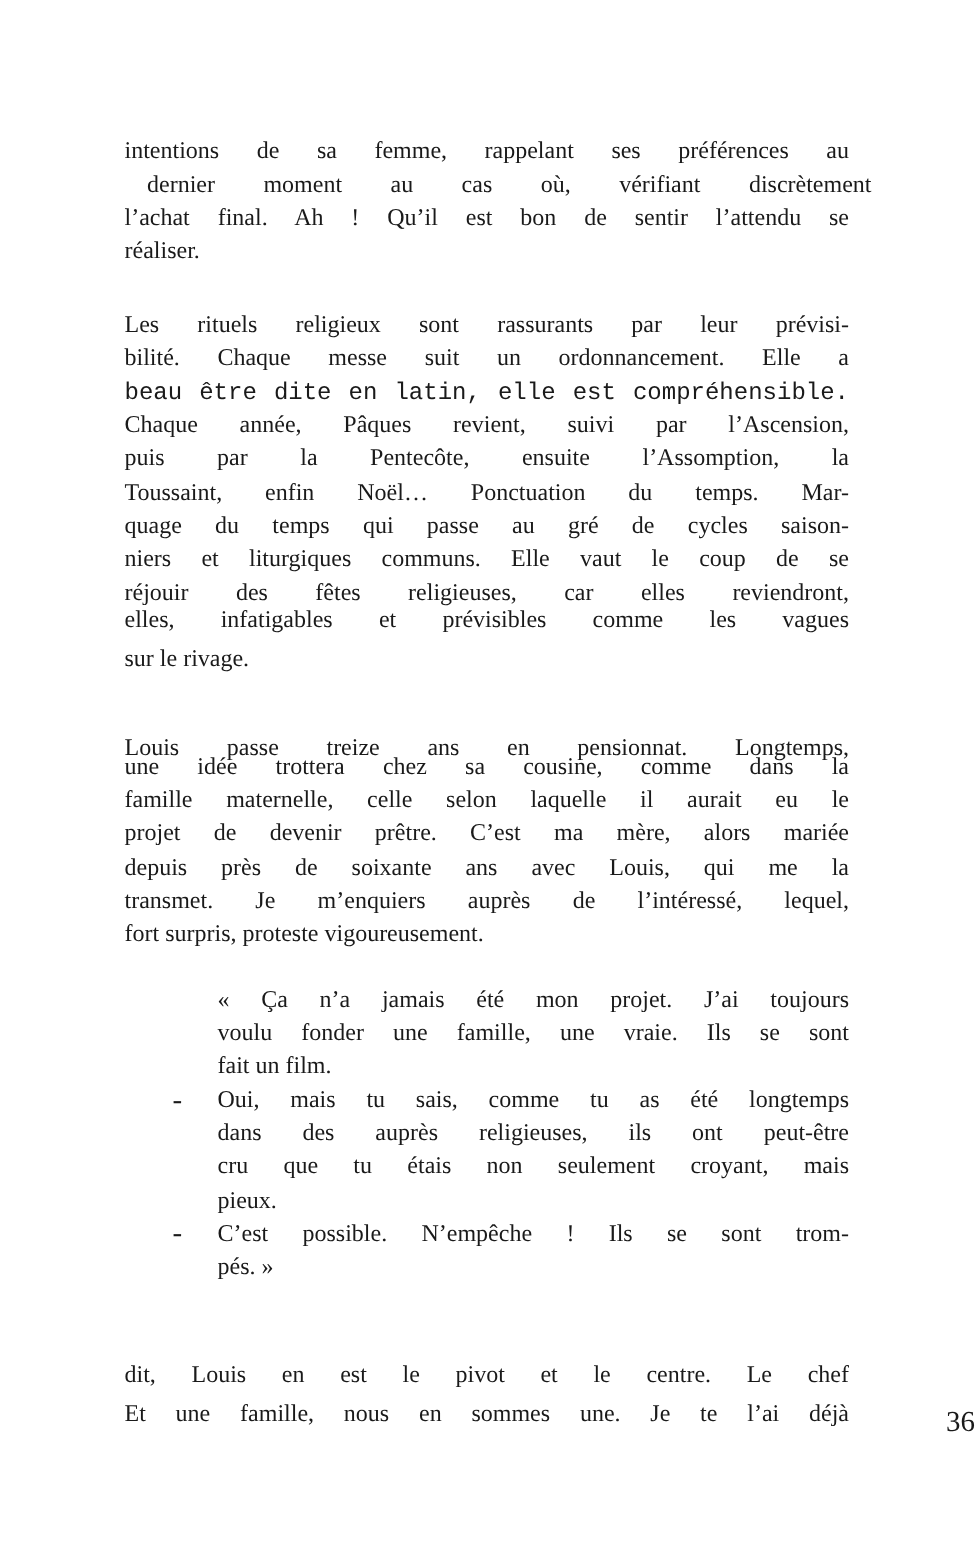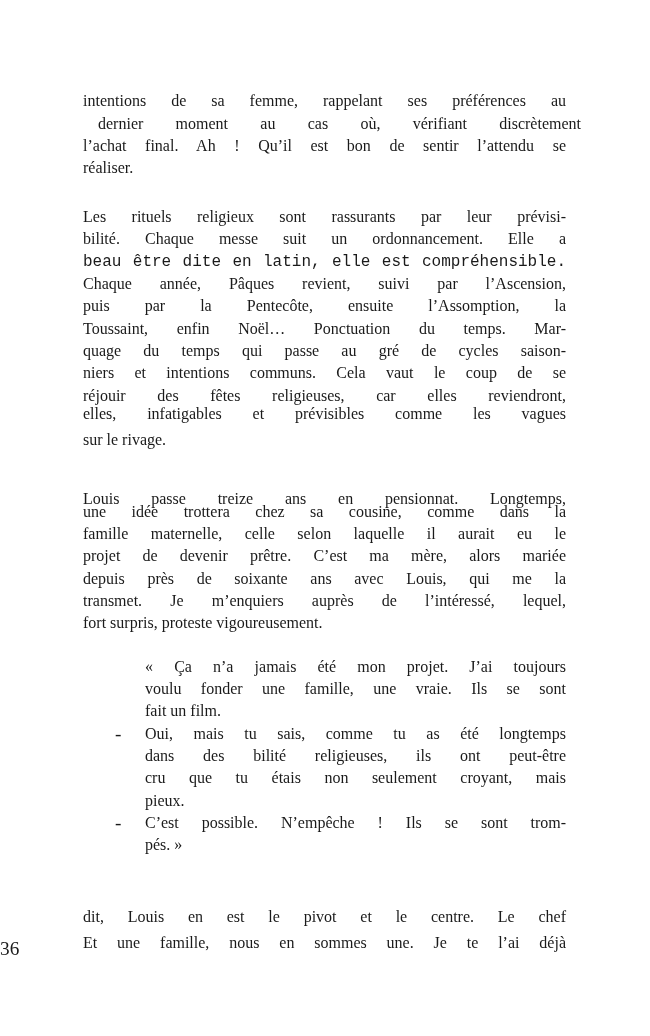--- a/index.html
+++ b/index.html
@@ -5,21 +5,21 @@
   html, body { margin:0; padding:0; background:#ffffff; }
   body { width:650px; height:1036px; position:relative; overflow:hidden;
          font-family:"Liberation Serif","DejaVu Serif",serif; color:#1a1a1a; }
   .page { position:absolute; left:0; top:0; width:650px; height:1036px; }
   .line { position:absolute; font-size:16px; line-height:22px; white-space:nowrap;
           text-align:justify; text-align-last:justify; }
   .line.last { text-align-last:left; }
   .full { left:83px; width:483px; }
   .quote { left:145px; width:421px; }
   .dash { position:absolute; left:115px; font-size:19.3px; line-height:22px; }
-  .pagenum { position:absolute; left:0; width:650px; text-align:left; top:938px;
+  .pagenum { position:absolute; left:0; width:650px; text-align:right; top:938px;
              font-size:19.3px; line-height:22px; }
 </style>
 </head>
 <body>
 
 <div class="page">
 
   <div>
     <div class="line full" style="top: 90px; white-space: normal;">intentions de sa femme, rappelant ses préférences au</div>
     <div class="line full" style="top: 113px; white-space: normal; margin-left: 15px;">dernier moment au cas où, vérifiant discrètement</div>
@@ -28,21 +28,21 @@
   </div>
 
   <div>
     <div class="line full" style="top: 206px; white-space: normal;">Les rituels religieux sont rassurants par leur prévisi-</div>
     <div class="line full" style="top: 228px; white-space: normal;">bilité. Chaque messe suit un ordonnancement. Elle a</div>
     <div class="line full" style="top: 251px; white-space: normal; font-family: Liberation Mono, monospace;">beau être dite en latin, elle est compréhensible.</div>
     <div class="line full" style="top: 273px; white-space: normal;">Chaque année, Pâques revient, suivi par l’Ascension,</div>
     <div class="line full" style="top: 295px; white-space: normal;">puis par la Pentecôte, ensuite l’Assomption, la</div>
     <div class="line full" style="top: 318px; white-space: normal;">Toussaint, enfin Noël… Ponctuation du temps. Mar-</div>
     <div class="line full" style="top: 340px; white-space: normal;">quage du temps qui passe au gré de cycles saison-</div>
-    <div class="line full" style="top: 362px; white-space: normal;">niers et intentions communs. Cela vaut le coup de se</div>
+    <div class="line full" style="top: 362px; white-space: normal;">niers et liturgiques communs. Elle vaut le coup de se</div>
     <div class="line full" style="top: 385px; white-space: normal;">réjouir des fêtes religieuses, car elles reviendront,</div>
     <div class="line full" style="top: 403px; white-space: normal;">elles, infatigables et prévisibles comme les vagues</div>
     <div class="line full last" style="top: 429px; white-space: normal;">sur le rivage.</div>
   </div>
 
   <div>
     <div class="line full" style="top: 488px; white-space: normal;">Louis passe treize ans en pensionnat. Longtemps,</div>
     <div class="line full" style="top: 501px; white-space: normal;">une idée trottera chez sa cousine, comme dans la</div>
     <div class="line full" style="top: 523px; white-space: normal;">famille maternelle, celle selon laquelle il aurait eu le</div>
     <div class="line full" style="top: 545px; white-space: normal;">projet de devenir prêtre. C’est ma mère, alors mariée</div>
@@ -53,21 +53,21 @@
 
   <div>
     <div>
       <div class="line quote" style="top: 656px; white-space: normal;">« Ça n’a jamais été mon projet. J’ai toujours</div>
       <div class="line quote" style="top: 678px; white-space: normal;">voulu fonder une famille, une vraie. Ils se sont</div>
       <div class="line quote last" style="top: 700px; white-space: normal;">fait un film.</div>
     </div>
     <div>
       <span class="dash" style="top:723px">-</span>
       <div class="line quote" style="top: 723px; white-space: normal;">Oui, mais tu sais, comme tu as été longtemps</div>
-      <div class="line quote" style="top: 745px; white-space: normal;">dans des bilité religieuses, ils ont peut-être</div>
+      <div class="line quote" style="top: 745px; white-space: normal;">dans des auprès religieuses, ils ont peut-être</div>
       <div class="line quote" style="top: 767px; white-space: normal;">cru que tu étais non seulement croyant, mais</div>
       <div class="line quote last" style="top: 790px; white-space: normal;">pieux.</div>
     </div>
     <div>
       <span class="dash" style="top:812px">-</span>
       <div class="line quote" style="top: 812px; white-space: normal;">C’est possible. N’empêche ! Ils se sont trom-</div>
       <div class="line quote last" style="top: 834px; white-space: normal;">pés. »</div>
     </div>
   </div>
 

